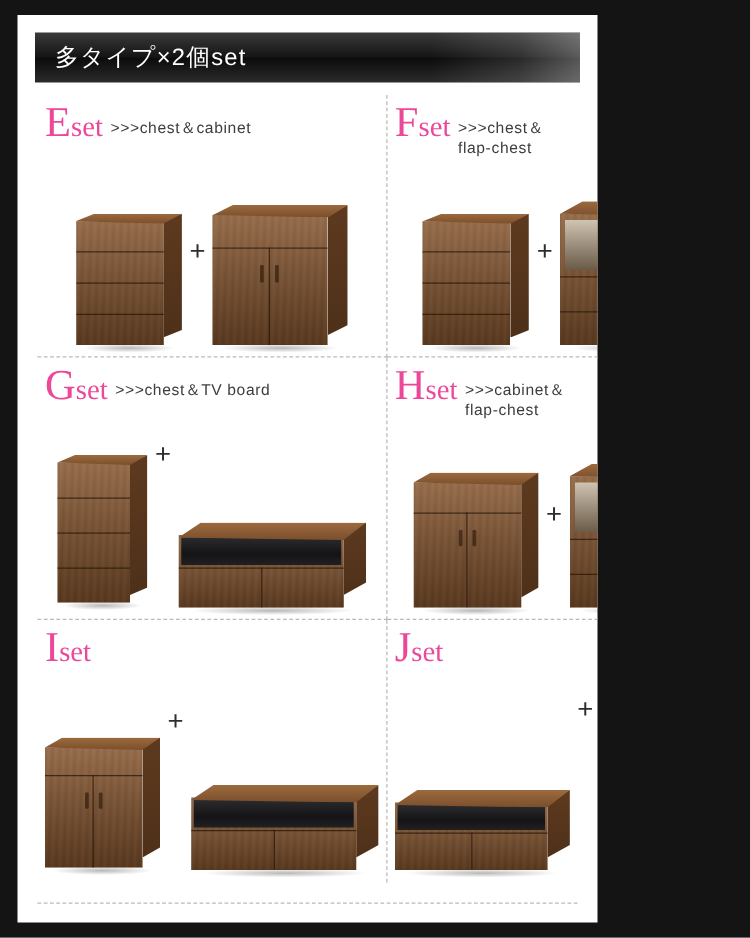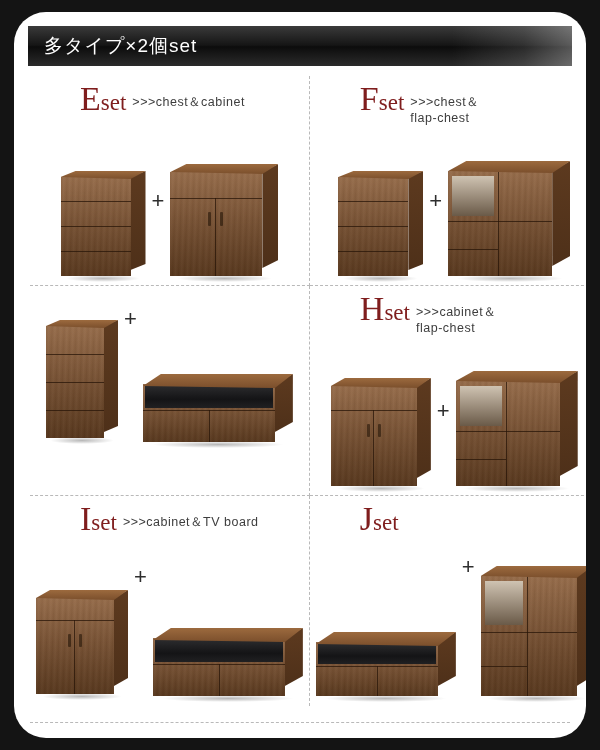--- a/index.html
+++ b/index.html
@@ -11,25 +11,24 @@
   }
   .page{
     position:relative;
     width:600px;height:750px;
     background:#141414;
     box-sizing:border-box;
     padding:12px 14px 14px 14px;
   }
   .sheet{
     position:relative;
-    width:572px;height:726px;
+    width:464px;height:726px;
     background:#ffffff;
     box-sizing:border-box;
     overflow:hidden;
-    border-radius:32px;
   }
   
   .banner{
     position:relative;
     margin:14px 14px 0 14px;
     height:40px;
     background:linear-gradient(180deg,#3a3a3a 0%,#151515 48%,#0c0c0c 52%,#2b2b2b 100%);
     display:flex;align-items:center;
   }
   .banner::after{
@@ -61,24 +60,23 @@
   .cell.left{border-right:1px dashed #b9b9b9;}
   .cell.rowline{border-bottom:1px dashed #b9b9b9;}
   .head{
     display:flex;
     align-items:flex-start;
     gap:6px;
     height:44px;
   }
   .setname{
     font-family:"Liberation Serif", serif;
-    color:#7f1d1d;
+    color:#ec4899;
     line-height:1;
     white-space:nowrap;
-    margin-left:44px;
   }
   .setname .big{font-size:34px;}
   .setname .small{font-size:23px;letter-spacing:0px;}
   .desc{
     font-size:12.5px;
     font-weight:normal;
     color:#3d3d3d;
     letter-spacing:0.5px;
     padding-top:13px;
     line-height:1.25;
@@ -210,20 +208,26 @@
               <div class="line" style="left:0;top:78px;width:50px;height:1px;"></div>
             </div>
             <div class="wood-side" style="position:absolute;left:104px;top:0px;width:18px;height:105px;clip-path:polygon(0 10px,100% 0,100% 95px,0 100%);"></div>
             <div style="position:absolute;left:0;top:0;width:122px;height:12px;background:linear-gradient(180deg,#9c6a3e,#7b4f2c);clip-path:polygon(0 10px,18px 0,100% 0,104px 12px);"></div>
             <div class="shadow"></div>
           </div>
         </div>
       </div>
 
       <div class="cell left rowline">
+        <div class="head">
+          <div class="setname">
+            <span class="big">G</span><span class="small">set</span>
+          </div>
+          <div class="desc">&gt;&gt;&gt;chest＆TV board</div>
+        </div>
         <div class="pieces" style="align-items:flex-end;">
           <div class="fu" style="width:72px;height:118px;margin-bottom:4px;">
             <div style="position:absolute;left:0;top:6px;width:58px;height:112px;" class="wood-front">
               <div class="shade"></div>
               <div class="line" style="left:0;top:28px;width:58px;height:1px;"></div>
               <div class="line" style="left:0;top:56px;width:58px;height:1px;"></div>
               <div class="line" style="left:0;top:84px;width:58px;height:1px;"></div>
             </div>
             <div class="wood-side" style="position:absolute;left:58px;top:0px;width:14px;height:112px;clip-path:polygon(0 6px,100% 0,100% 106px,0 100%);"></div>
             <div style="position:absolute;left:0;top:0;width:72px;height:8px;background:linear-gradient(180deg,#9c6a3e,#7b4f2c);clip-path:polygon(0 6px,14px 0,100% 0,58px 8px);"></div>
@@ -280,21 +284,20 @@
             <div class="shadow"></div>
           </div>
         </div>
       </div>
 
       <div class="cell left">
         <div class="head">
           <div class="setname">
             <span class="big">I</span><span class="small">set</span>
           </div>
-          <div class="desc">&gt;&gt;&gt;cabinet＆TV board</div>
         </div>
         <div class="pieces">
           <div class="fu" style="width:92px;height:104px;margin-bottom:2px;">
             <div style="position:absolute;left:0;top:8px;width:78px;height:96px;" class="wood-front">
               <div class="shade"></div>
               <div class="line" style="left:0;top:22px;width:78px;height:1px;"></div>
               <div class="line" style="left:38px;top:22px;width:1px;height:74px;"></div>
               <div class="handle" style="left:32px;top:36px;width:3px;height:13px;"></div>
               <div class="handle" style="left:43px;top:36px;width:3px;height:13px;"></div>
             </div>

